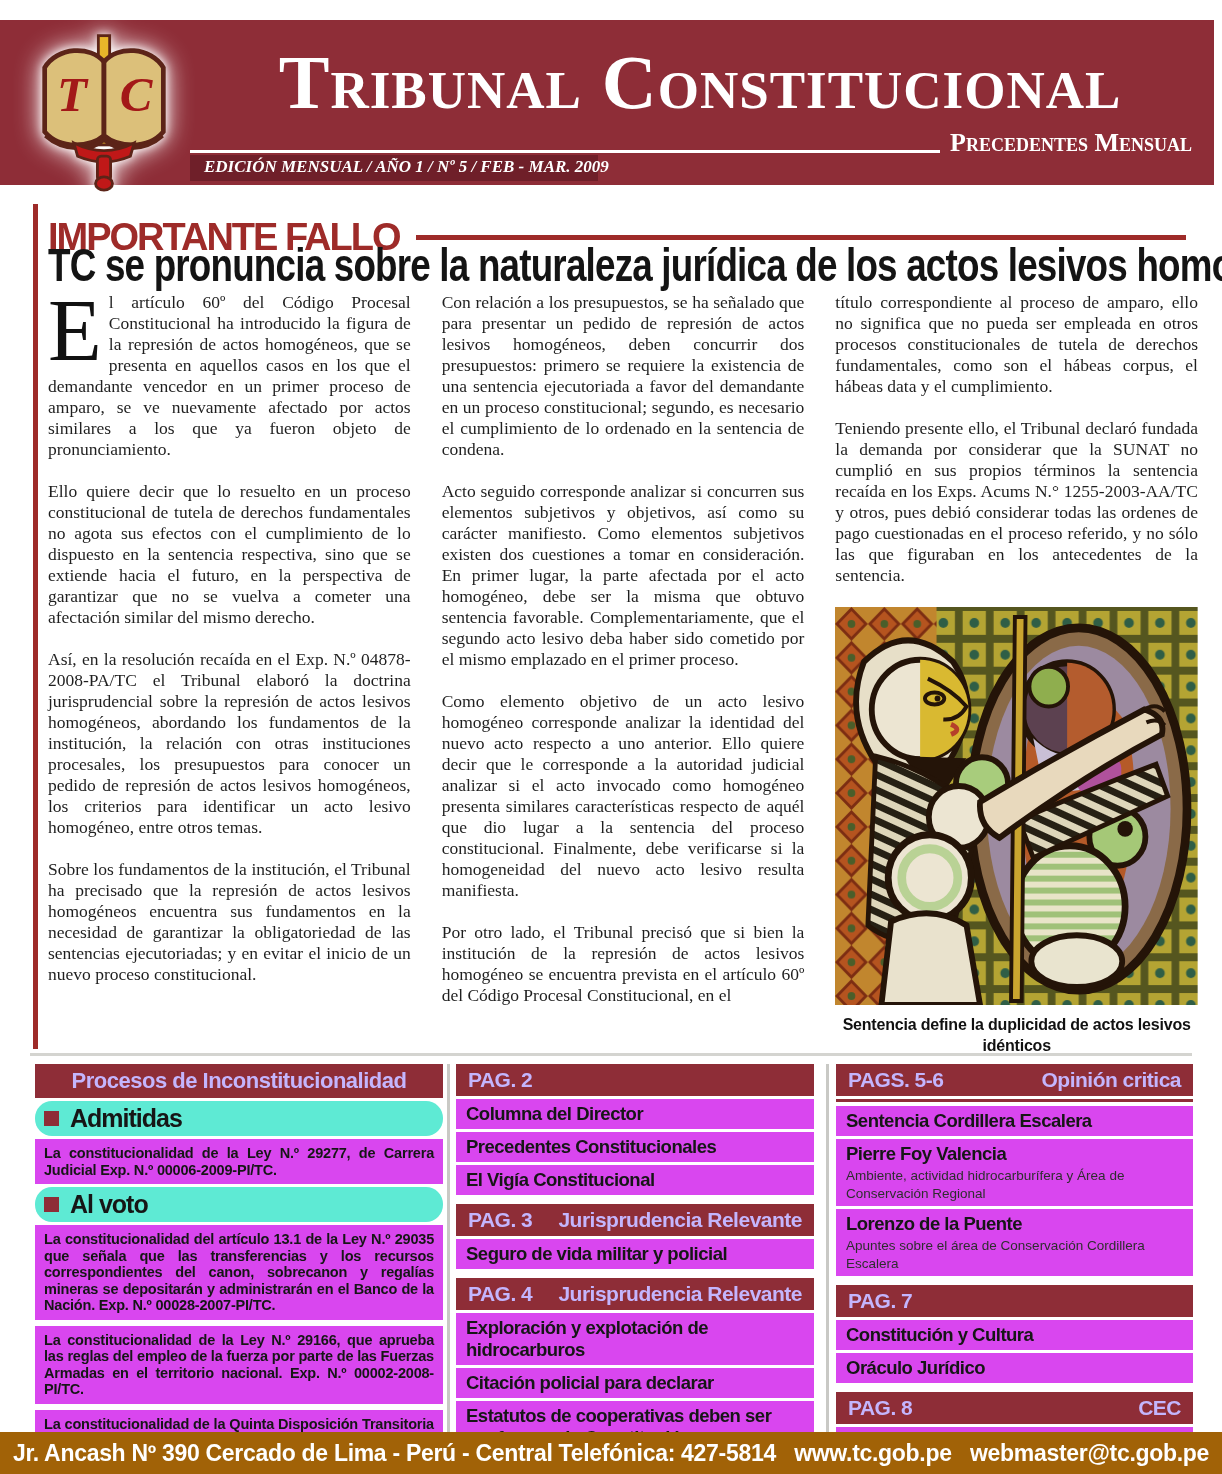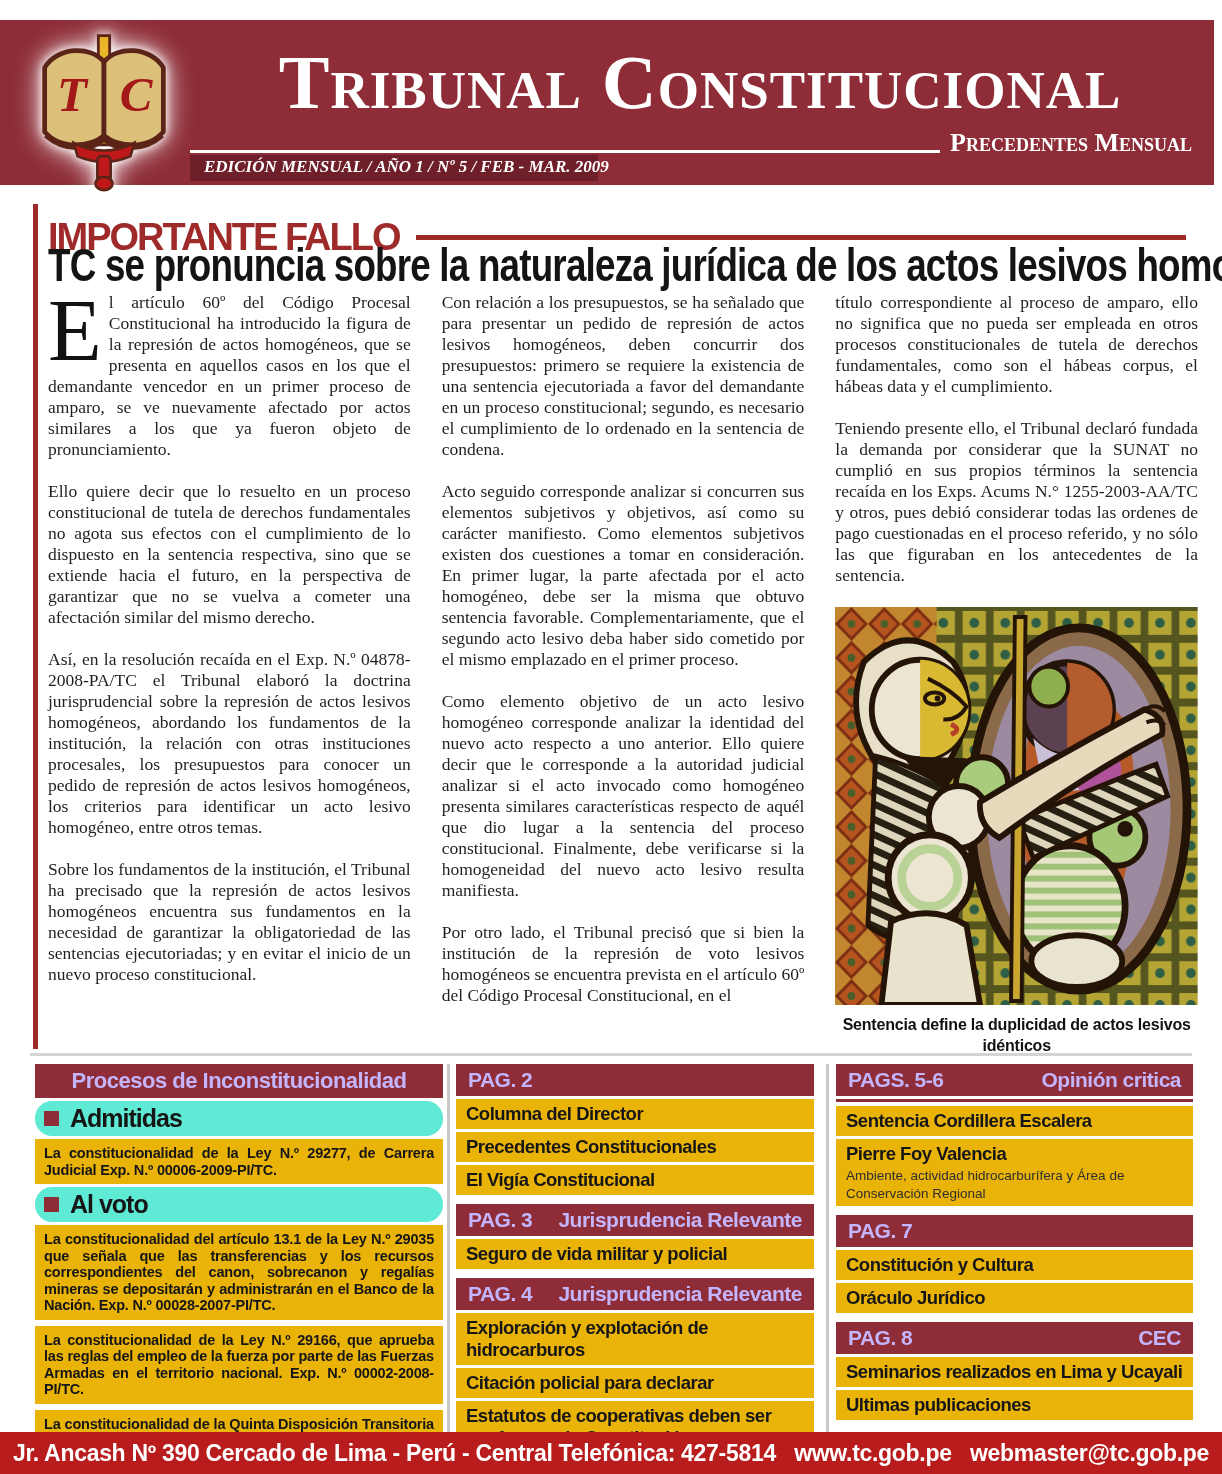--- a/index.html
+++ b/index.html
@@ -48,33 +48,33 @@
   .vd1{left:447px;} .vd2{left:826px;}
   .idx-col{position:absolute;top:1064px;}
   .col-a{left:35px;width:408px;}
   .col-b{left:456px;width:358px;}
   .col-c{left:836px;width:357px;}
 
   .idx-bar{background:#8e2d37;color:#c4b5fd;font-weight:bold;font-size:21px;letter-spacing:-0.5px;
         padding:4px 12px;display:flex;justify-content:space-between;align-items:center;margin-bottom:3px;}
   .idx-bar.center{justify-content:center;font-size:22px;}
   .idx-bar.mt{margin-top:9px;}
-  .idx-row{background:#eab308;font-weight:bold;font-size:18.5px;letter-spacing:-0.5px;
+  .idx-row{background:#d946ef;font-weight:bold;font-size:18.5px;letter-spacing:-0.5px;
         color:#161616;padding:4px 10px;margin-bottom:3px;}
   .idx-row.small{font-size:14.5px;line-height:16.5px;letter-spacing:-0.2px;text-align:justify;padding:6px 9px;}
   .idx-row.pink{background:#5eead4;display:flex;align-items:center;gap:11px;
         font-size:25px;letter-spacing:-1px;padding:3px 9px;border-radius:17px;}
   .bullet-square{width:15px;height:15px;background:#8e2d37;flex:0 0 auto;}
   .rule-maroon{height:3px;background:#8e2d37;margin:1px 0 4px 0;}
   .author-name{display:block;font-size:18.5px;font-weight:bold;letter-spacing:-0.5px;color:#161616;}
   .author-desc{display:block;font-size:13.5px;font-weight:normal;letter-spacing:0;
         line-height:1.3;color:#2e2e2e;margin-top:2px;}
 
   
-  .footer{position:absolute;left:0;bottom:0;width:1222px;height:42px;background:#b91c1c;color:#fff;
+  .footer{position:absolute;left:0;bottom:0;width:1222px;height:42px;background:#a16207;color:#fff;
         display:flex;align-items:center;justify-content:center;
         font-weight:bold;font-size:23px;letter-spacing:-0.3px;}
 </style>
 </head>
 <body>
 
 <div class="page">
 
   <div class="masthead"></div>
 
@@ -107,21 +107,21 @@
     <div class="col">
       <p><span class="dropcap">E</span><span>l artículo 60º del Código Procesal Constitucional ha introducido la figura de la represión de actos homogéneos, que se presenta en aquellos casos en los que el demandante vencedor en un primer proceso de amparo, se ve nuevamente afectado por actos similares a los que ya fueron objeto de pronunciamiento.</span></p>
       <p>Ello quiere decir que lo resuelto en un proceso constitucional de tutela de derechos fundamentales no agota sus efectos con el cumplimiento de lo dispuesto en la sentencia respectiva, sino que se extiende hacia el futuro, en la perspectiva de garantizar que no se vuelva a cometer una afectación similar del mismo derecho.</p>
       <p>Así, en la resolución recaída en el Exp. N.º 04878-2008-PA/TC el Tribunal elaboró la doctrina jurisprudencial sobre la represión de actos lesivos homogéneos, abordando los fundamentos de la institución, la relación con otras instituciones procesales, los presupuestos para conocer un pedido de represión de actos lesivos homogéneos, los criterios para identificar un acto lesivo homogéneo, entre otros temas.</p>
       <p>Sobre los fundamentos de la institución, el Tribunal ha precisado que la represión de actos lesivos homogéneos encuentra sus fundamentos en la necesidad de garantizar la obligatoriedad de las sentencias ejecutoriadas; y en evitar el inicio de un nuevo proceso constitucional.</p>
     </div>
     <div class="col">
       <p>Con relación a los presupuestos, se ha señalado que para presentar un pedido de represión de actos lesivos homogéneos, deben concurrir dos presupuestos: primero se requiere la existencia de una sentencia ejecutoriada a favor del demandante en un proceso constitucional; segundo, es necesario el cumplimiento de lo ordenado en la sentencia de condena.</p>
       <p>Acto seguido corresponde analizar si concurren sus elementos subjetivos y objetivos, así como su carácter manifiesto. Como elementos subjetivos existen dos cuestiones a tomar en consideración. En primer lugar, la parte afectada por el acto homogéneo, debe ser la misma que obtuvo sentencia favorable. Complementariamente, que el segundo acto lesivo deba haber sido cometido por el mismo emplazado en el primer proceso.</p>
       <p>Como elemento objetivo de un acto lesivo homogéneo corresponde analizar la identidad del nuevo acto respecto a uno anterior. Ello quiere decir que le corresponde a la autoridad judicial analizar si el acto invocado como homogéneo presenta similares características respecto de aquél que dio lugar a la sentencia del proceso constitucional. Finalmente, debe verificarse si la homogeneidad del nuevo acto lesivo resulta manifiesta.</p>
-      <p>Por otro lado, el Tribunal precisó que si bien la institución de la represión de voto lesivos homogéneos se encuentra prevista en el artículo 60º del Código Procesal Constitucional, en el</p>
+      <p>Por otro lado, el Tribunal precisó que si bien la institución de la represión de actos lesivos homogéneo se encuentra prevista en el artículo 60º del Código Procesal Constitucional, en el</p>
     </div>
     <div class="col">
       <p>título correspondiente al proceso de amparo, ello no significa que no pueda ser empleada en otros procesos constitucionales de tutela de derechos fundamentales, como son el hábeas corpus, el hábeas data y el cumplimiento.</p>
       <p>Teniendo presente ello, el Tribunal declaró fundada la demanda por considerar que la SUNAT no cumplió en sus propios términos la sentencia recaída en los Exps. Acums N.° 1255-2003-AA/TC y otros, pues debió considerar todas las ordenes de pago cuestionadas en el proceso referido, y no sólo las que figuraban en los antecedentes de la sentencia.</p>
       <figure class="artwork" style="margin-left:0;margin-right:0;">
         <svg viewBox="0 0 375 400" preserveAspectRatio="none" xmlns="http://www.w3.org/2000/svg">
           <defs>
             <pattern id="pCheck" width="32" height="32" patternUnits="userSpaceOnUse">
               <rect width="32" height="32" fill="#b4a433"></rect>
               <rect x="2" y="2" width="28" height="28" fill="none" stroke="#55561f" stroke-width="4"></rect>
@@ -226,20 +226,24 @@
     <div class="idx-bar">
       <span>PAGS. 5-6</span>
       <span>Opinión critica</span>
     </div>
     <div class="rule-maroon"></div>
     <div class="idx-row">Sentencia Cordillera Escalera</div>
     <div class="idx-row">
       <span class="author-name">Pierre Foy Valencia</span>
       <span class="author-desc">Ambiente, actividad hidrocarburífera y Área de Conservación Regional</span>
     </div>
+    <div class="idx-row">
+      <span class="author-name">Lorenzo de la Puente</span>
+      <span class="author-desc">Apuntes sobre el área de Conservación Cordillera Escalera</span>
+    </div>
     <div class="idx-bar mt">
       <span>PAG. 7</span>
     </div>
     <div class="idx-row">Constitución y Cultura</div>
     <div class="idx-row">Oráculo Jurídico</div>
     <div class="idx-bar mt">
       <span>PAG. 8</span>
       <span>CEC</span>
     </div>
     <div class="idx-row">Seminarios realizados en Lima y Ucayali</div>

